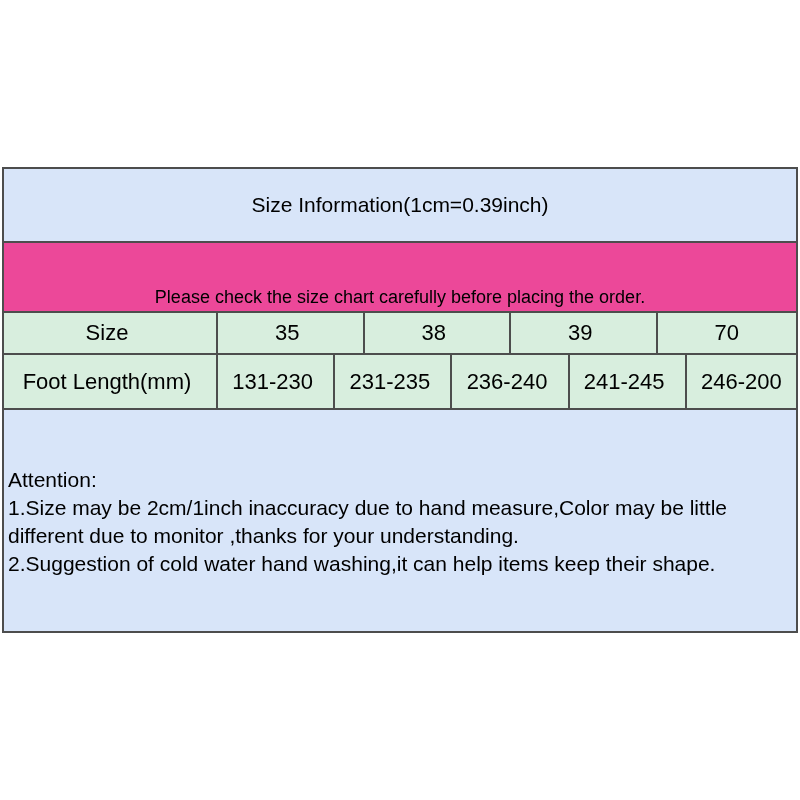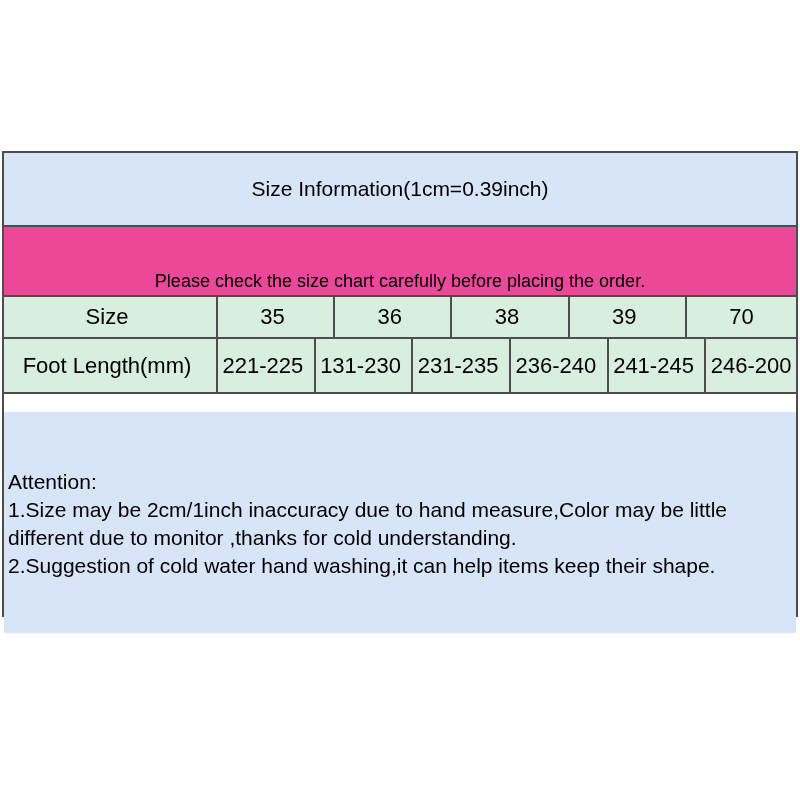--- a/index.html
+++ b/index.html
@@ -6,21 +6,21 @@
   html, body {
     width: 800px; height: 800px;
     background: #ffffff;
     font-family: "Liberation Sans", sans-serif;
     color: #000000;
     overflow: hidden;
     position: relative;
   }
   .sheet {
     position: absolute;
-    left: 2px; top: 151px;
+    left: 2px; top: 167px;
     width: 796px; height: 466px;
     border: 2px solid #4d4d4d;
   }
   .row-title {
     height: 74px;
     background: #d8e5f9;
     border-bottom: 2px solid #4d4d4d;
     display: flex; align-items: center; justify-content: center;
     font-size: 21px;
   }
@@ -50,55 +50,52 @@
   .cell.label {
     flex: 0 0 206px;
     border-left: none;
   }
   .row-attention {
     height: 221px;
     background: #d8e5f9;
     padding: 56px 4px 0 4px;
     font-size: 21px;
     line-height: 28px;
-    margin-top: 18px;
   }
 </style>
 </head>
 <body>
 
 <div class="sheet">
 
   <div class="row-title">
     <span>Size Information(1cm=0.39inch)</span>
   </div>
 
   <div class="row-note">
     <span>Please check the size chart carefully before placing the order.</span>
   </div>
 
   <div class="grid-row row-size">
     <div class="cell label">Size</div>
     <div class="cell">35</div>
-    <div class="cell">36</div>
     <div class="cell">38</div>
     <div class="cell">39</div>
     <div class="cell">70</div>
   </div>
 
   <div class="grid-row row-foot">
     <div class="cell label">Foot Length(mm)</div>
-    <div class="cell">221-225</div>
     <div class="cell">131-230</div>
     <div class="cell">231-235</div>
     <div class="cell">236-240</div>
     <div class="cell">241-245</div>
     <div class="cell">246-200</div>
   </div>
 
   <div class="row-attention">
     <div>Attention:</div>
     <div>1.Size may be 2cm/1inch inaccuracy due to hand measure,Color may be little</div>
-    <div>different due to monitor ,thanks for cold understanding.</div>
+    <div>different due to monitor ,thanks for your understanding.</div>
     <div>2.Suggestion of cold water hand washing,it can help items keep their shape.</div>
   </div>
 
 </div>
 
 </body></html>

